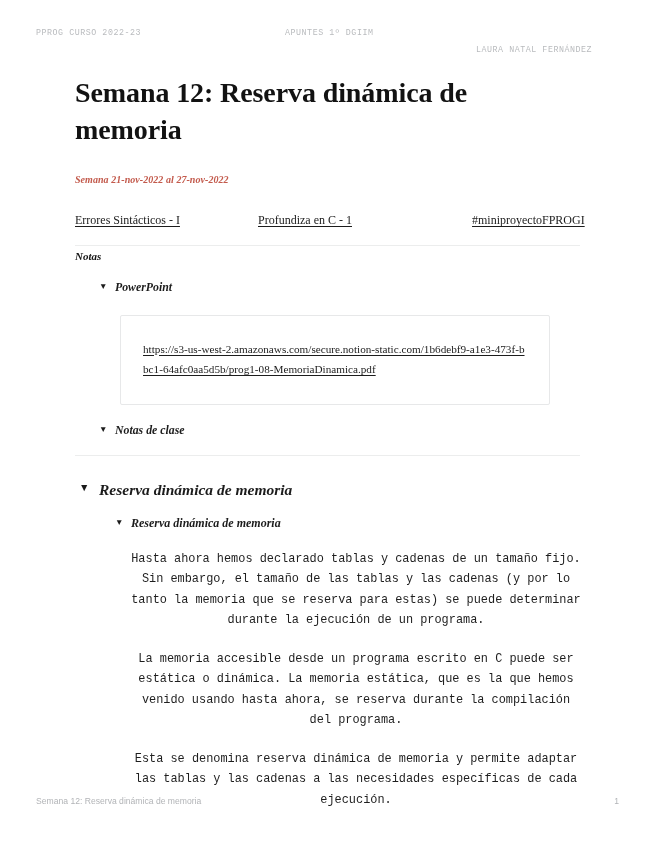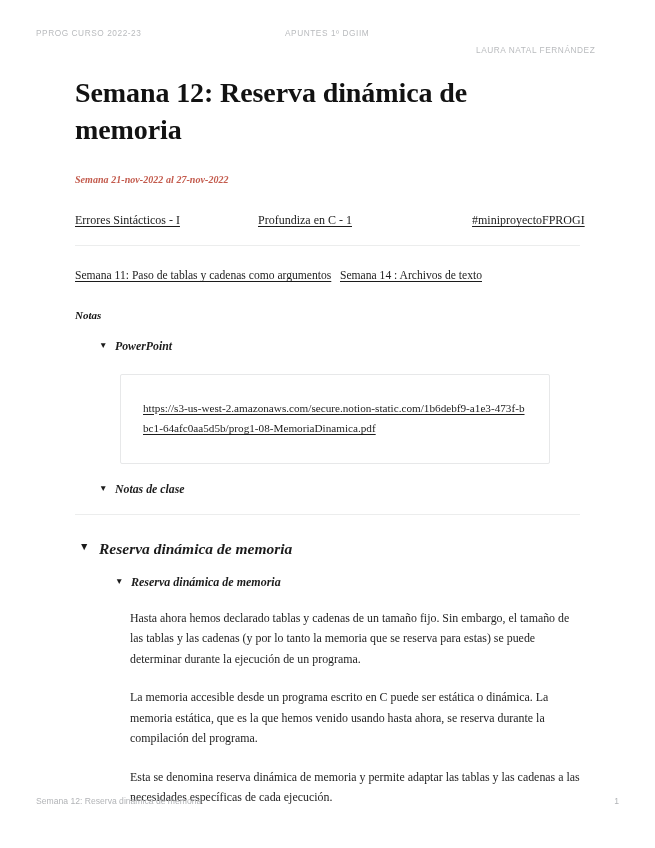--- a/index.html
+++ b/index.html
@@ -16,21 +16,21 @@
     overflow: hidden;
   }
 
   
   .page-header {
     position: absolute;
     top: 28px;
     left: 0;
     width: 655px;
     height: 16px;
-    font-family: Liberation Sans, sans-serif;
+    font-family: Liberation Mono, monospace;
     font-size: 8.3px;
     letter-spacing: 0.55px;
     color: #b9bbbe;
     white-space: nowrap;
   }
   .page-header .hdr-left   { position: absolute; left: 36px;  top: 0; }
   .page-header .hdr-center { position: absolute; left: 285px; top: 0; }
   .page-header .hdr-right  { position: absolute; left: 476px; top: 0; margin-top: 17px; }
 
   
@@ -173,21 +173,22 @@
     display: inline;
   }
 
   
   .para {
     margin: 18px 0 0 55px;
     width: 452px;
     font-size: 11.9px;
     line-height: 1.72;
     color: #1e1e1e;
-    text-align: left;
+    text-align: center;
+    font-family: Liberation Mono, monospace;
   }
   .para.first { margin-top: 17px; }
 
   
   .page-footer {
     position: absolute;
     left: 0;
     bottom: 38px;
     width: 655px;
     height: 14px;
@@ -214,24 +215,20 @@
   <p class="date-line">Semana 21-nov-2022 al 27-nov-2022</p>
 
   <div class="link-row">
     <a class="doc-link link-col-1" href="#">Errores Sintácticos - I</a>
     <a class="doc-link link-col-2" href="#">Profundiza en C - 1</a>
     <a class="doc-link link-col-3" href="#">#miniproyectoFPROGI</a>
   </div>
 
   <div class="divider"></div>
 
-  <div class="nav-row">
-    <a class="doc-link nav-prev" href="#">Semana 11:  Paso de tablas y cadenas como argumentos</a>
-    <a class="doc-link nav-next" href="#">Semana 14 : Archivos de texto</a>
-  </div>
 
   <h2 class="section-heading">Notas</h2>
 
   <div class="toggle toggle-l1">
     <span class="toggle-arrow">▼</span>
     <span class="toggle-label">PowerPoint</span>
   </div>
 
   <div class="url-card">
     <a class="url-text" href="#">https://s3-us-west-2.amazonaws.com/secure.notion-static.com/1b6debf9-a1e3-473f-bbc1-64afc0aa5d5b/prog1-08-MemoriaDinamica.pdf</a>

